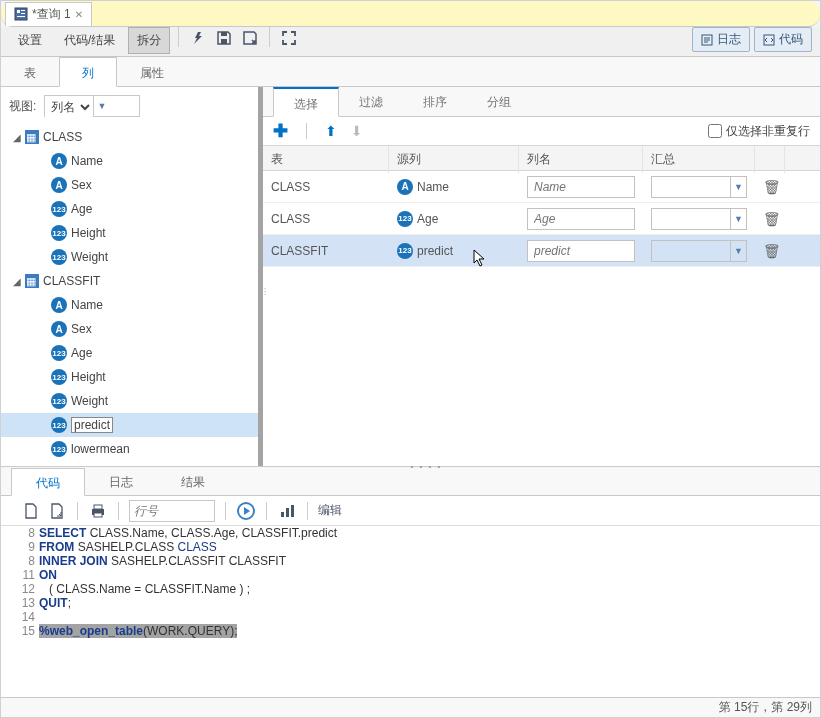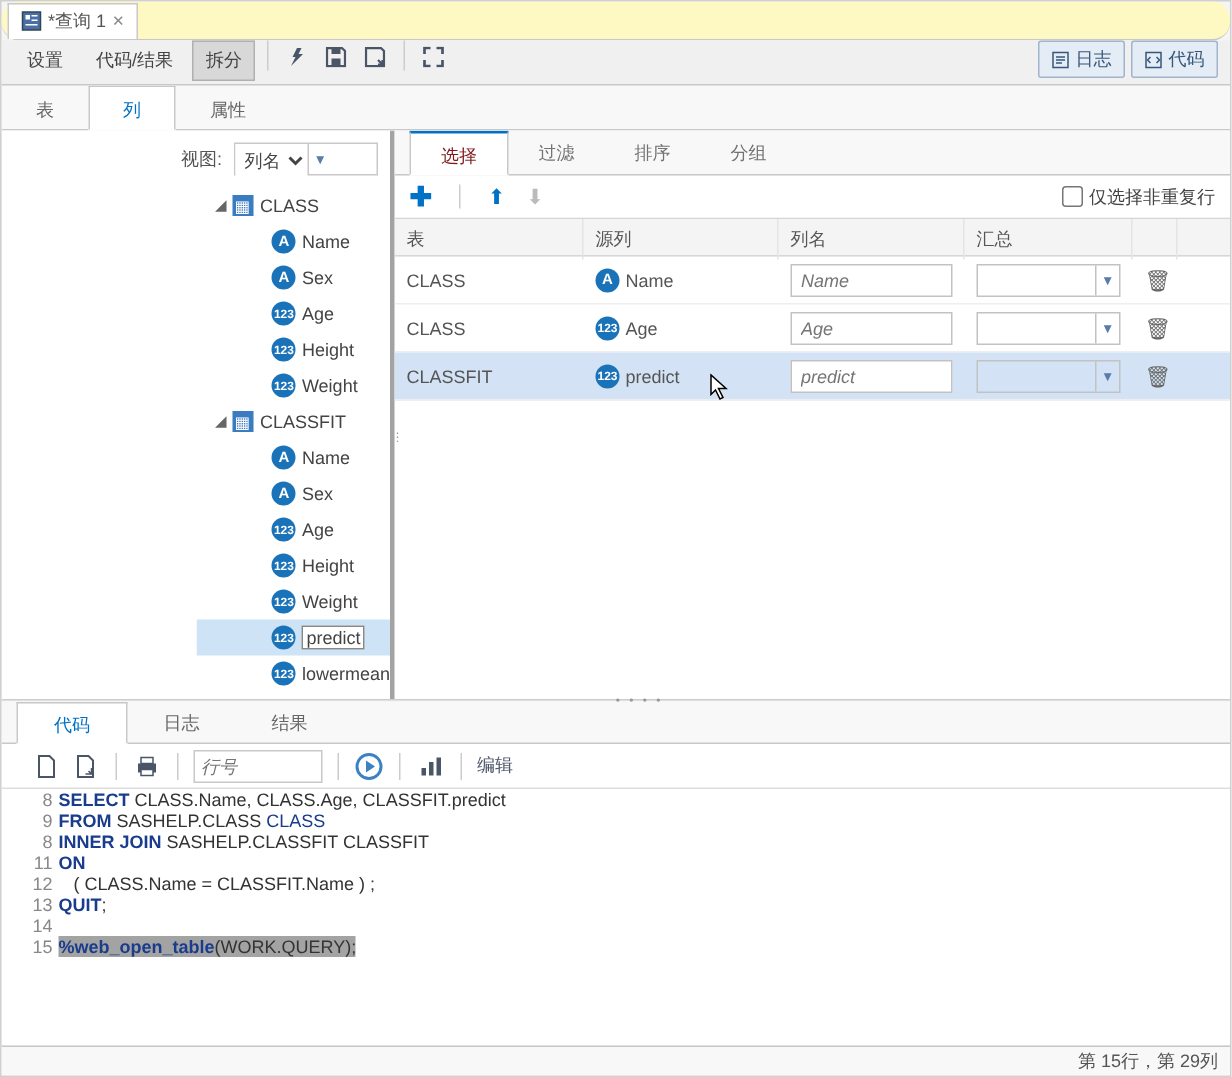--- a/index.html
+++ b/index.html
@@ -22,21 +22,21 @@
   
   .main { flex: 1; display: flex; flex-direction: column; overflow: hidden; }
   .design-row { height: 410px; display: flex; flex-direction: column; border-bottom: 1px solid #ccc; overflow: hidden; }
   .nav-tabs { height: 30px; display: flex; border-bottom: 1px solid #c8c8c8; background: #f8f8f8; }
   .nav-tab { padding: 7px 22px; cursor: pointer; color: #666; border: 1px solid transparent; }
   .nav-tab.active { color: #0072c6; border: 1px solid #c8c8c8; border-bottom-color: #fff; background: #fff; margin-bottom: -1px; }
   
   .design-body { flex: 1; display: flex; overflow: hidden; background: #fff; }
   
   
-  .tree-panel { width: 262px; border-right: 3px solid #a3a3a3; display: flex; flex-direction: column; overflow: hidden; align-items: flex-end; }
+  .tree-panel { width: 262px; border-right: 5px solid #a3a3a3; display: flex; flex-direction: column; overflow: hidden; }
   .tree-top { display: flex; align-items: center; gap: 4px; padding: 8px; }
   .tree-top select { flex: 0; width: 78px; height: 22px; border: 1px solid #c8c8c8; padding: 0 2px; color: #444; background: #fff; }
   .select-outer { position: relative; border: 1px solid #c8c8c8; background: #fff; display: flex; height: 22px; margin-left: 4px; }
   .select-outer select { border: none; }
   .select-drop { width: 16px; display: flex; align-items: center; justify-content: center; border-left: 1px solid #c8c8c8; color: #5a7ca8; font-size: 9px; }
   .tree-scroll { flex: 1; overflow-y: auto; overflow-x: hidden; position: relative; }
   .tree-scroll::-webkit-scrollbar { width: 16px; }
   .tree-scroll::-webkit-scrollbar-track { background: #f0f0f0; }
   .tree-scroll::-webkit-scrollbar-thumb { background: #c4c4c4; }
   .tree-node { display: flex; align-items: center; gap: 4px; height: 24px; padding-left: 12px; cursor: default; color: #444; }
@@ -46,21 +46,21 @@
   .arr { width: 8px; font-size: 10px; color: #666; }
   .tbl-icon { width: 14px; height: 14px; background: #3b7bbf; display: inline-block; }
   .tbl-icon::before { content: "▦"; color: #fff; font-size: 11px; line-height: 12px; padding-left: 1px; }
   .type-a { width: 16px; height: 16px; background: #1a73b8; border-radius: 50%; color: #fff; font-size: 10px; font-weight: bold; display: flex; align-items: center; justify-content: center; }
   .type-n { width: 16px; height: 16px; background: #1a73b8; border-radius: 50%; color: #fff; font-size: 8px; font-weight: bold; display: flex; align-items: center; justify-content: center; }
   
   
   .sel-panel { flex: 1; display: flex; flex-direction: column; overflow: hidden; }
   .sel-tabs { height: 30px; display: flex; background: #f8f8f8; border-bottom: 1px solid #c8c8c8; margin-left: 0; }
   .sel-tab { padding: 7px 20px; cursor: pointer; color: #737373; }
-  .sel-tab.active { color: #7f1d1d; border: 1px solid #c8c8c8; border-top: 2px solid #0072c6; border-bottom-color: #fff; margin-bottom: -1px; background: #fff; }
+  .sel-tab.active { color: #737373; border: 1px solid #c8c8c8; border-top: 2px solid #0072c6; border-bottom-color: #fff; margin-bottom: -1px; background: #fff; }
   .sel-toolbar { height: 28px; display: flex; align-items: center; padding: 0 10px; gap: 14px; }
   .sel-toolbar .plus { color: #0072c6; font-size: 18px; font-weight: bold; cursor: pointer; }
   .sel-toolbar .up { color: #0072c6; font-size: 14px; cursor: pointer; }
   .sel-toolbar .down { color: #bbb; font-size: 14px; }
   .sel-toolbar .chk { display: flex; gap: 4px; align-items: center; color: #444; }
   .sel-toolbar input[type=checkbox]{ width:14px; height:14px; border: 1px solid #777; }
   
   .grid { flex: 1; overflow: auto; }
   .grid-header { display: grid; grid-template-columns: 126px 130px 124px 112px 30px; height: 26px; background: #f4f4f4; border-top: 1px solid #d6d6d6; border-bottom: 1px solid #d6d6d6; color: #555; }
   .grid-header > div { padding: 5px 8px; border-right: 1px solid #e4e4e4; }

